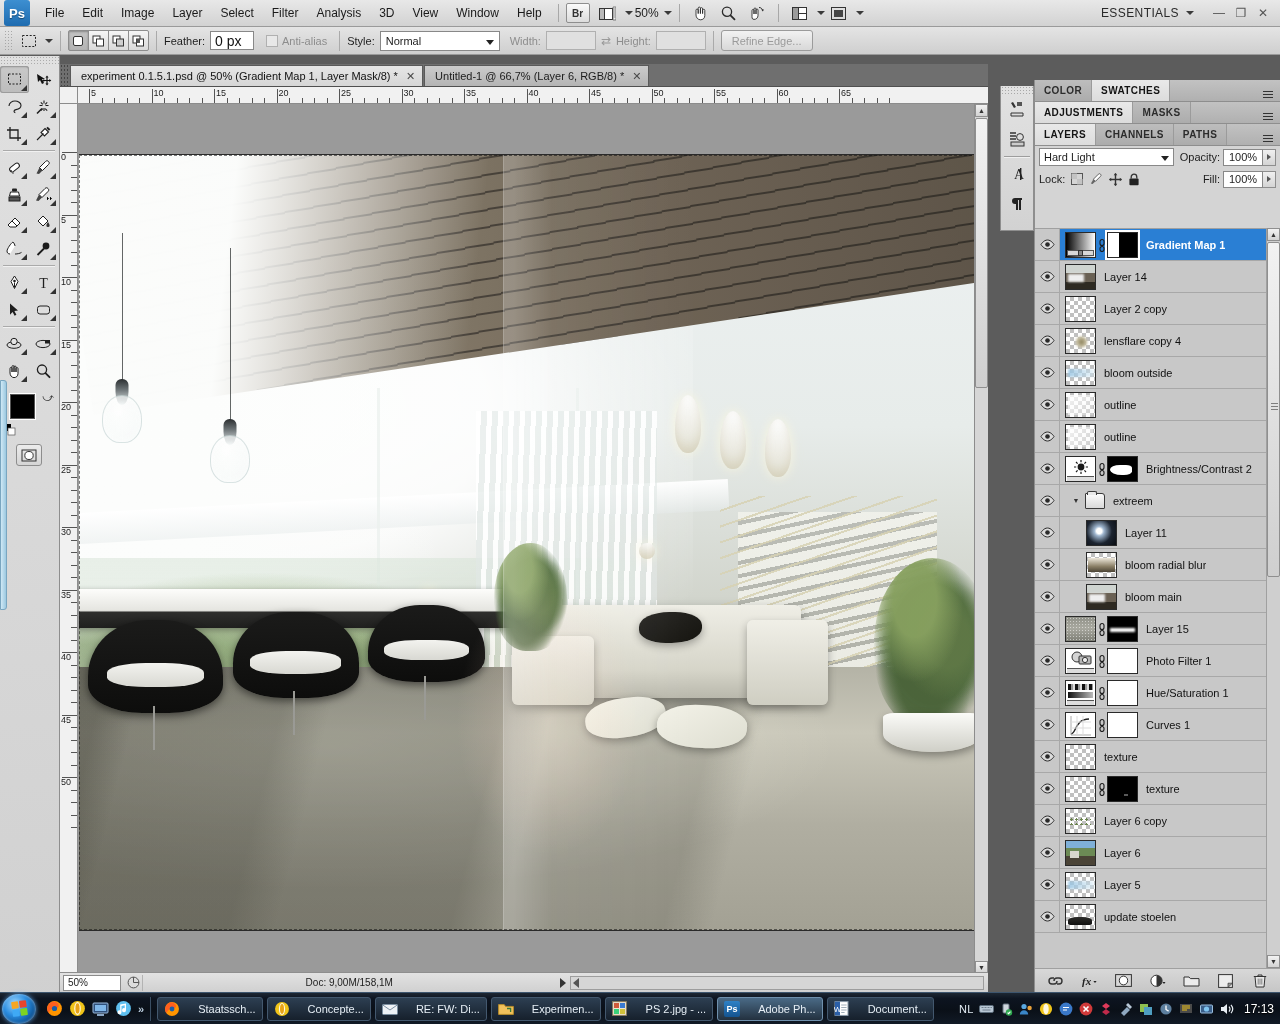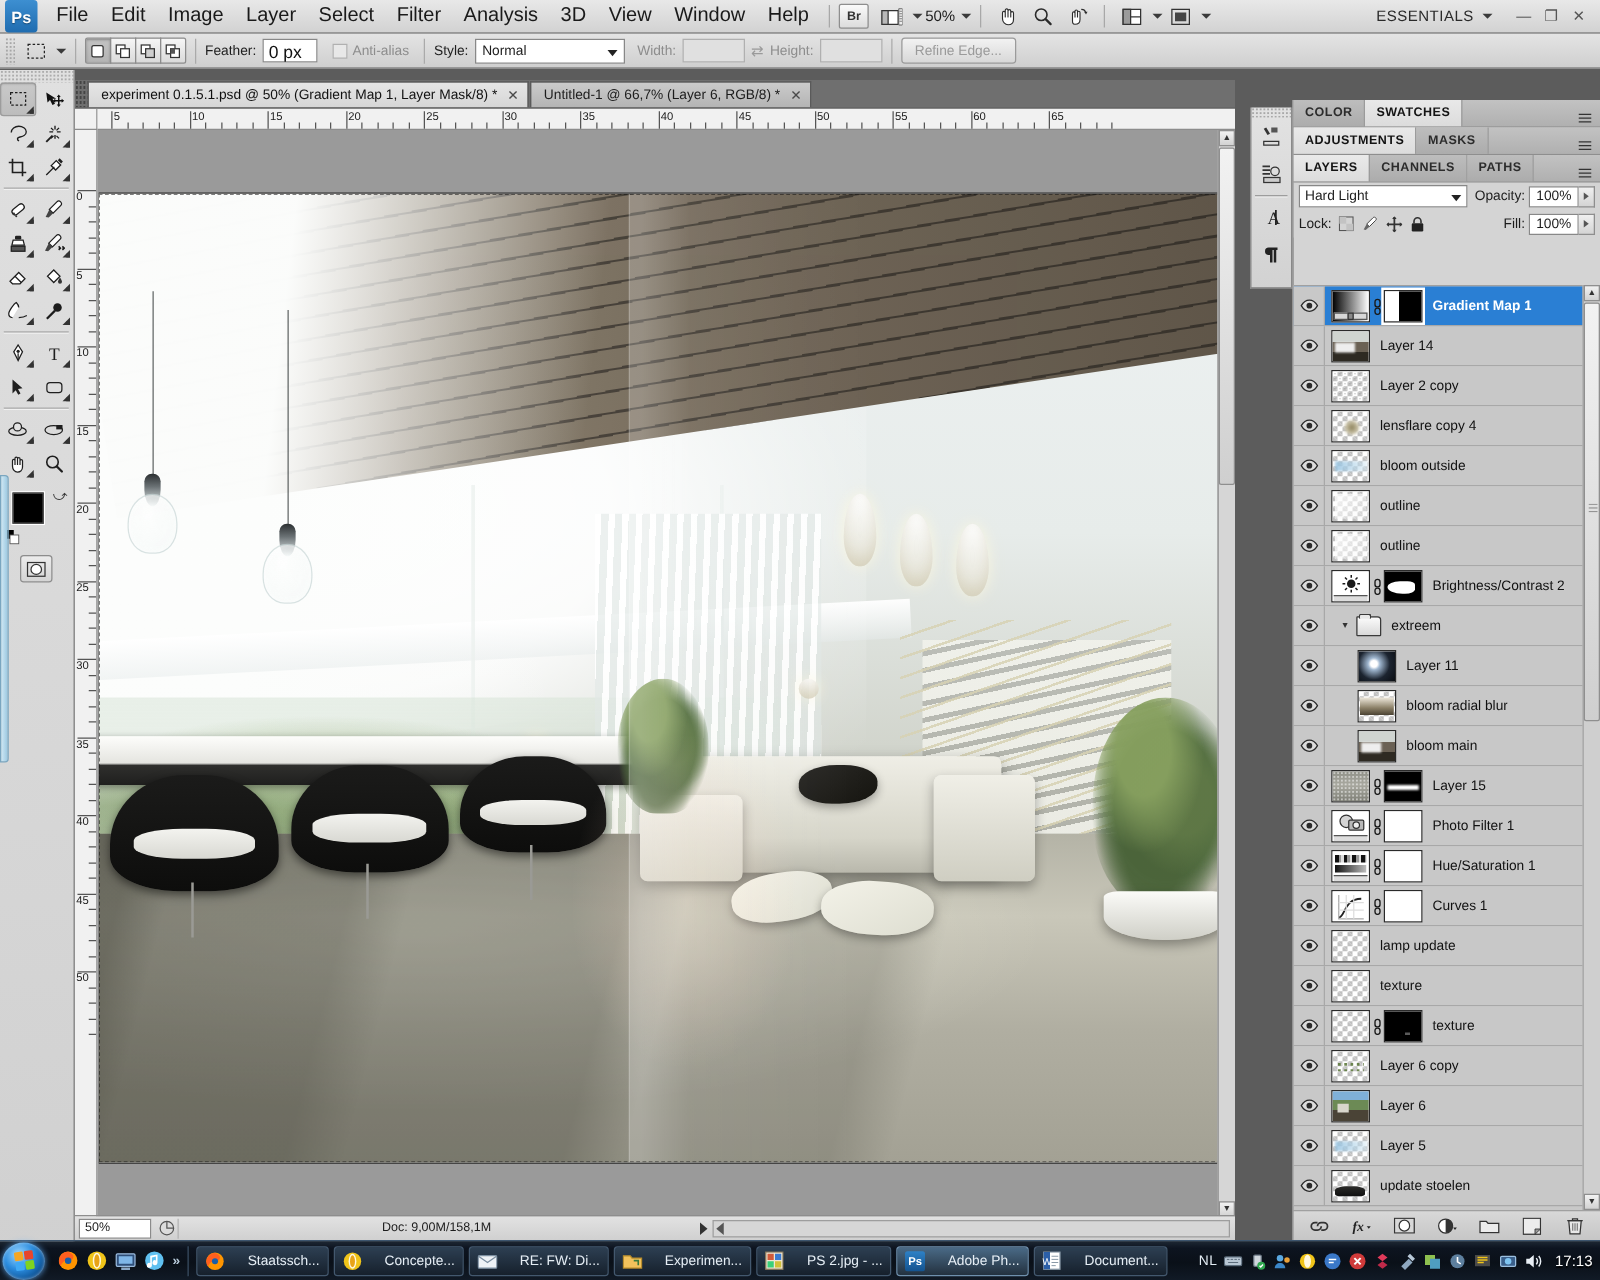--- a/index.html
+++ b/index.html
@@ -20,21 +20,21 @@
     border-bottom:1px solid #9a9a9a;
     display:flex; align-items:center;
   }
   .ps-logo{
     width:26px;height:26px;margin:0 6px 0 4px;border-radius:3px;
     background:linear-gradient(#3d8fd1,#1f6cb0);
     color:#fff;font-weight:bold;font-size:13px;
     display:flex;align-items:center;justify-content:center;
     text-shadow:0 1px 1px rgba(0,0,0,.4);
   }
-  .menu-item{ padding:3px 9px; font-size:16px; color:#1a1a1a; cursor:default; }
+  .menu-item{ padding:3px 9px; font-size:12px; color:#1a1a1a; cursor:default; }
   .mb-sep{ width:1px;height:18px;background:#a8a8a8;margin:0 7px; }
   .mb-btn{
     min-width:24px;height:20px;padding:0 4px;
     border:1px solid #8e8e8e;border-radius:2px;
     background:linear-gradient(#fafafa,#dcdcdc);
     display:flex;align-items:center;justify-content:center;
     font-size:10px;font-weight:bold;color:#333;margin-right:4px;
   }
   .mb-icon{ width:24px;height:22px;display:flex;align-items:center;justify-content:center;margin:0 2px; }
   .caret{ width:0;height:0;border-left:4px solid transparent;border-right:4px solid transparent;border-top:4px solid #3a3a3a;margin-left:3px; }
@@ -1426,34 +1426,20 @@
             <svg width="15" height="11" viewBox="0 0 15 11">
       <path d="M7.5 1C3.6 1 1 5.5 1 5.5S3.6 10 7.5 10 14 5.5 14 5.5 11.4 1 7.5 1z" fill="#dcdcdc" stroke="#2a2a2a" stroke-width="1"></path>
       <circle cx="7.5" cy="5.5" r="2.3" fill="#2a2a2a"></circle>
             </svg>
           </div>
           <div class="thumbs">
             <div class="thumb">
               <div class="checker" style="position:absolute;inset:0"></div>
             </div>
           </div>
-          <div class="lname">lamp update</div>
-        </div>
-        <div class="layerrow">
-          <div class="eye">
-            <svg width="15" height="11" viewBox="0 0 15 11">
-      <path d="M7.5 1C3.6 1 1 5.5 1 5.5S3.6 10 7.5 10 14 5.5 14 5.5 11.4 1 7.5 1z" fill="#dcdcdc" stroke="#2a2a2a" stroke-width="1"></path>
-      <circle cx="7.5" cy="5.5" r="2.3" fill="#2a2a2a"></circle>
-            </svg>
-          </div>
-          <div class="thumbs">
-            <div class="thumb">
-              <div class="checker" style="position:absolute;inset:0"></div>
-            </div>
-          </div>
           <div class="lname">texture</div>
         </div>
         <div class="layerrow">
           <div class="eye">
             <svg width="15" height="11" viewBox="0 0 15 11">
       <path d="M7.5 1C3.6 1 1 5.5 1 5.5S3.6 10 7.5 10 14 5.5 14 5.5 11.4 1 7.5 1z" fill="#dcdcdc" stroke="#2a2a2a" stroke-width="1"></path>
       <circle cx="7.5" cy="5.5" r="2.3" fill="#2a2a2a"></circle>
             </svg>
           </div>
           <div class="thumbs">

